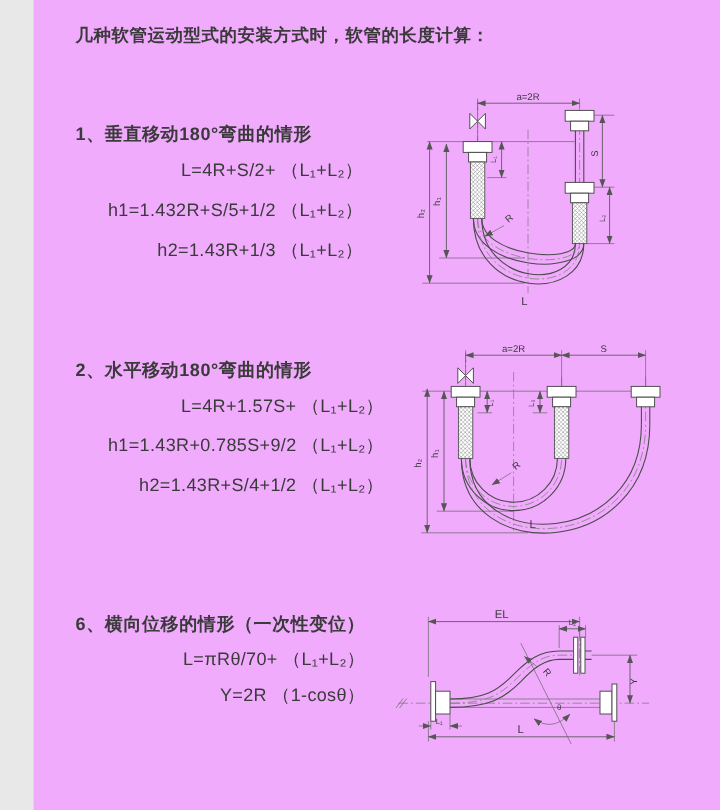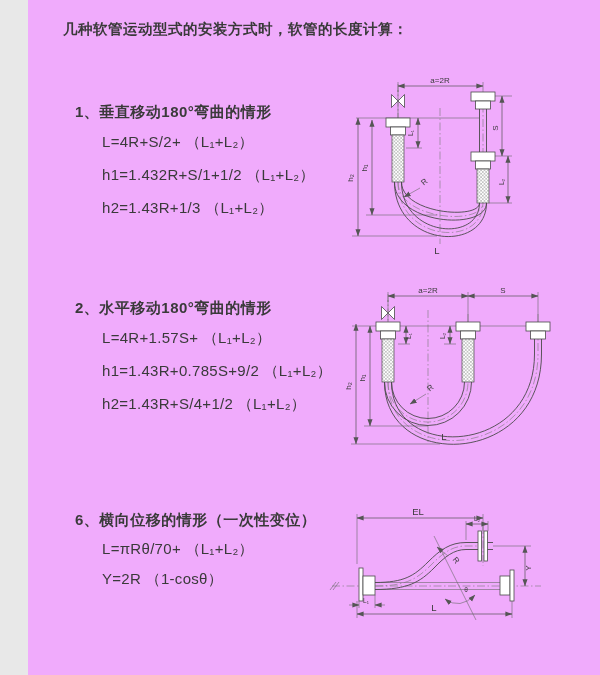--- a/index.html
+++ b/index.html
@@ -1,25 +1,25 @@
 <!DOCTYPE html>
 <html><head>
 <meta charset="utf-8">
 <style>
   html,body{margin:0;padding:0;background:#e8e8e8;}
   .page{
     position:relative;width:600px;height:675px;background:#f0abfc;overflow:hidden;
     font-family:"Liberation Sans","DejaVu Sans",sans-serif;color:#3a3a3a;margin-left:28px;
   }
   .title{position:absolute;left:35px;top:20px;font-size:14.5px;font-weight:bold;letter-spacing:.5px;}
-  .section{position:absolute;left:47px;}
+  .section{position:absolute;left:35px;}
   .s1{top:103px;} .s2{top:299px;} .s3{top:511px;}
   .heading{font-size:15px;font-weight:bold;margin:0;letter-spacing:.5px;}
   .formulas{margin:4px 0 0 0;}
-  .formula{font-size:15px;margin:0 0 0 27px;padding:7px 0;letter-spacing:.3px;}
+  .formula{font-size:15px;margin:0 0 0 27px;padding:7px 0;letter-spacing:.3px;text-align:right;}
   .s3 .formula{padding:5.5px 0;}
   svg.diagram{position:absolute;}
   #d1{left:312px;top:70px;} #d2{left:312px;top:282px;} #d3{left:298px;top:498px;}
   .cl{stroke:#7a7a7a;stroke-width:.6;fill:none;stroke-dasharray:8 2.5 1.5 2.5;}
   .thin{stroke:#6a6a6a;stroke-width:.6;fill:none;}
   .dim{stroke:#555;stroke-width:.7;fill:none;}
   .hose{stroke:#4a4a4a;stroke-width:.9;fill:none;}
   .fit{fill:#fff;stroke:#4a4a4a;stroke-width:.8;}
   .lab{fill:#3a3a3a;font-size:8px;text-anchor:middle;}
   .lab-s{font-size:6.5px;}
@@ -29,21 +29,21 @@
 <body>
 
 <div class="page">
 
   <div class="title">几种软管运动型式的安装方式时，软管的长度计算：</div>
 
   <div class="section s1">
     <p class="heading">1、垂直移动180°弯曲的情形</p>
     <div class="formulas">
       <p class="formula">L=4R+S/2+ （L₁+L₂）</p>
-      <p class="formula">h1=1.432R+S/1+1/2 （L₁+L₂）</p>
+      <p class="formula">h1=1.432R+S/5+1/2 （L₁+L₂）</p>
       <p class="formula">h2=1.43R+1/3 （L₁+L₂）</p>
     </div>
   </div>
 
   <div class="section s2">
     <p class="heading">2、水平移动180°弯曲的情形</p>
     <div class="formulas">
       <p class="formula">L=4R+1.57S+ （L₁+L₂）</p>
       <p class="formula">h1=1.43R+0.785S+9/2 （L₁+L₂）</p>
       <p class="formula">h2=1.43R+S/4+1/2 （L₁+L₂）</p>

